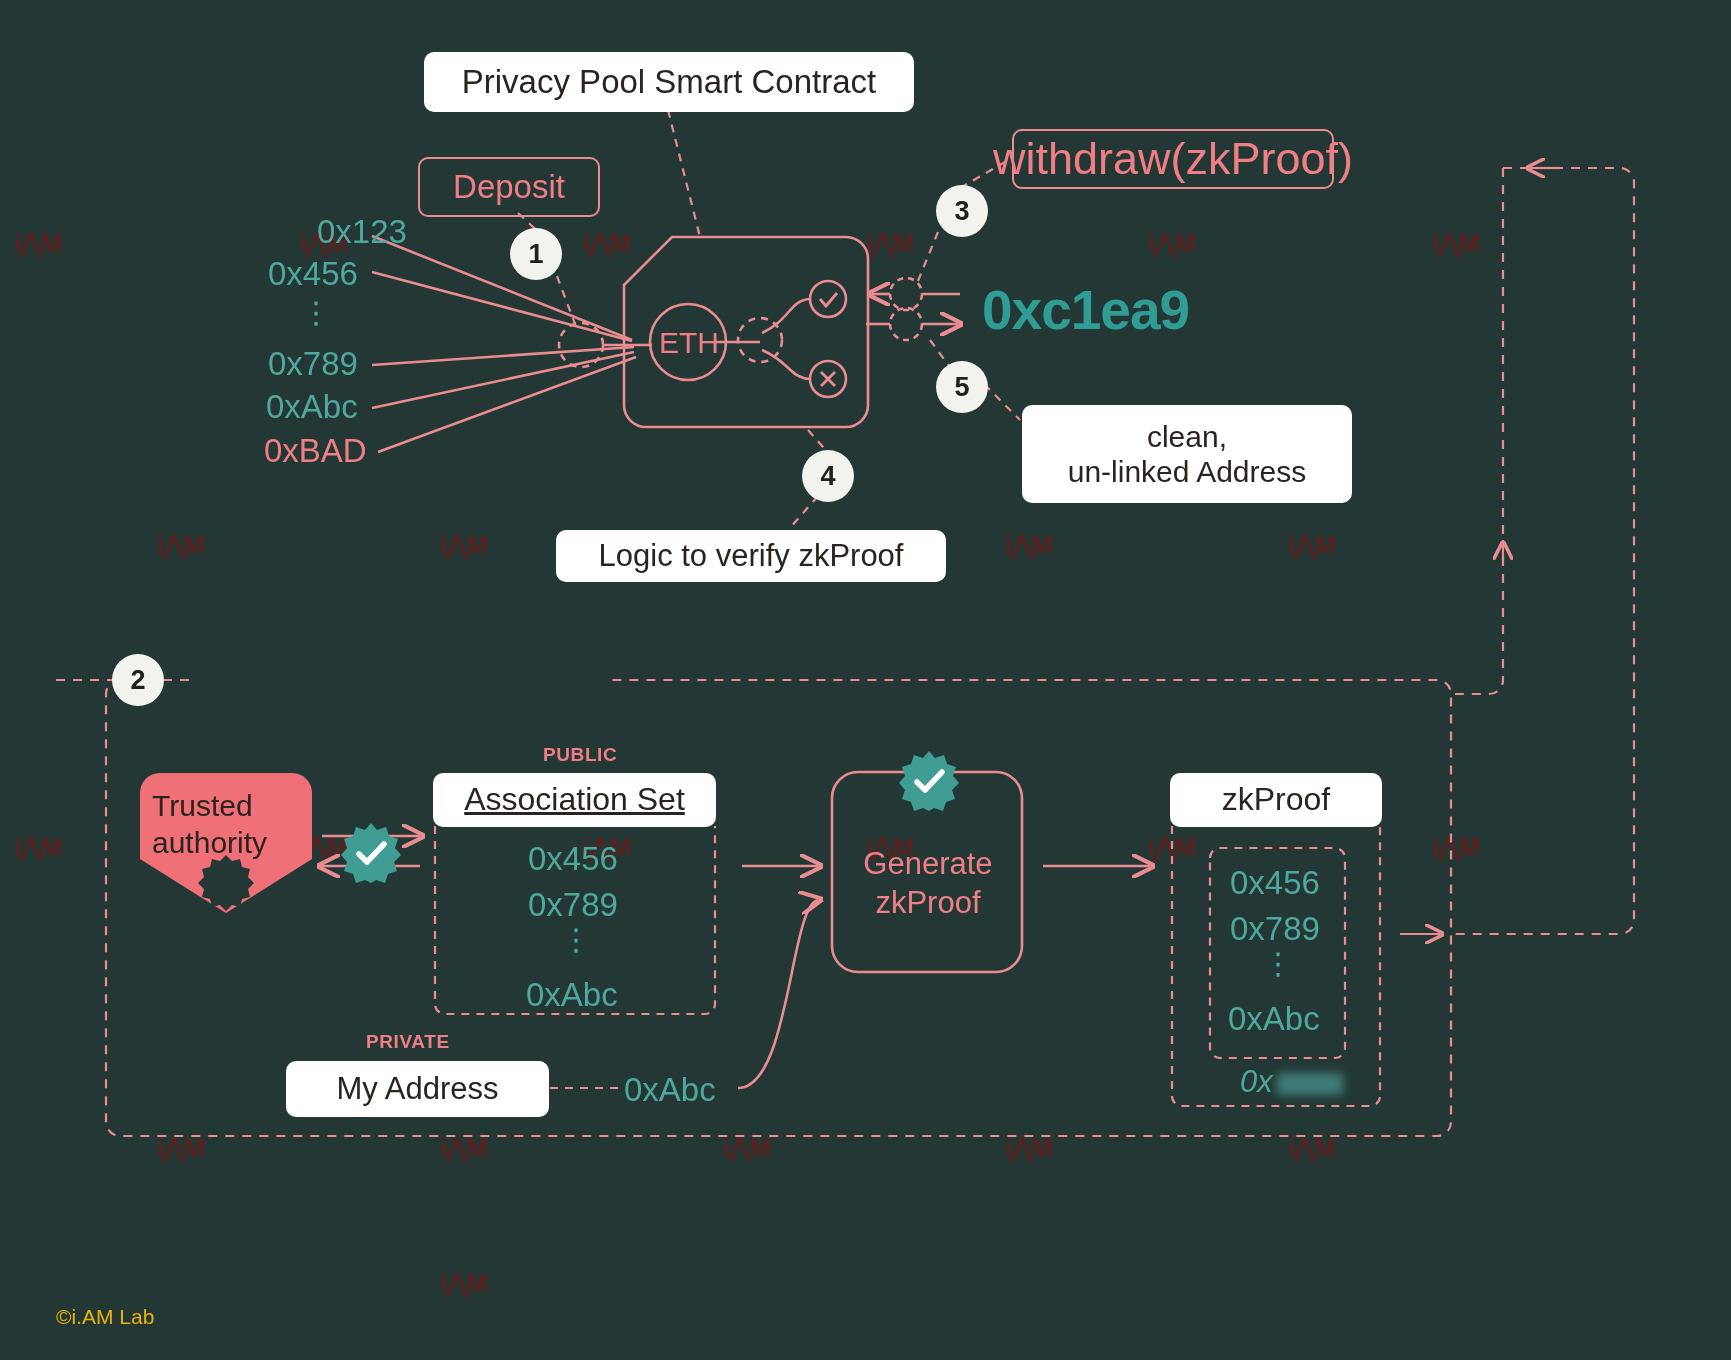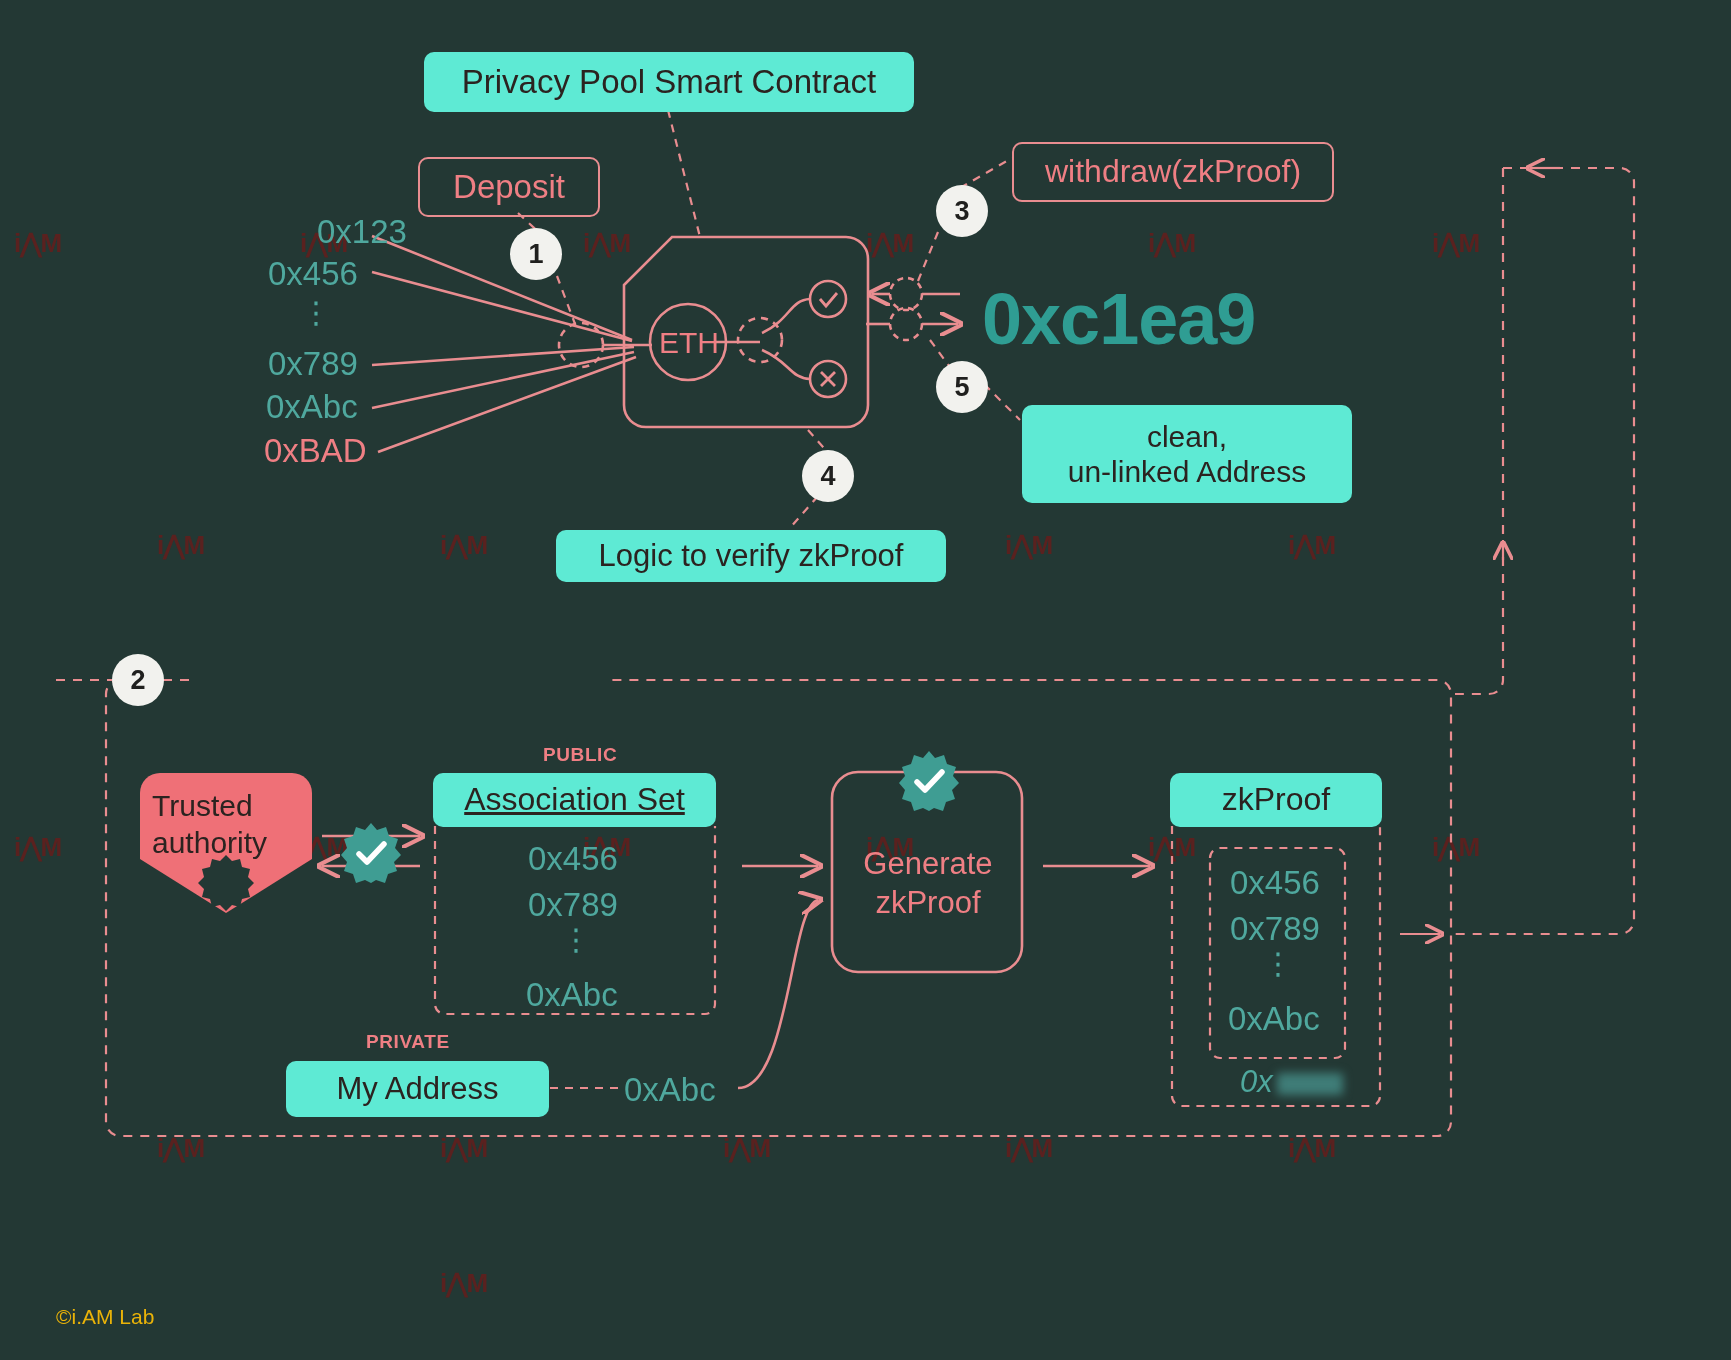--- a/index.html
+++ b/index.html
@@ -10,41 +10,41 @@
   }
   
   .wm{
     position:absolute;color:#5a211f;font-weight:800;font-size:26px;
     letter-spacing:-1px;user-select:none;font-family:"Liberation Sans",sans-serif;
   }
   
   #lines{position:absolute;left:0;top:0;width:1731px;height:1360px;}
   
   .pillFilled{
-    position:absolute;background:#5eead4;color:#2b2320;
+    position:absolute;background:#ffffff;color:#2b2320;
     border-radius:10px;display:flex;align-items:center;justify-content:center;
     text-align:center;line-height:1.18;font-weight:400;
   }
   .pillOutline{
     position:absolute;border:2px solid #e98d90;color:#ef7f84;
     border-radius:10px;display:flex;align-items:center;justify-content:center;
     text-align:center;line-height:1.18;background:transparent;
   }
   .numBadge{
     position:absolute;width:52px;height:52px;border-radius:50%;
     background:#f2f2ee;color:#20201e;display:flex;align-items:center;
     justify-content:center;font-size:27px;font-weight:700;
   }
   .addr{
     position:absolute;color:#4fa89e;font-size:33px;white-space:nowrap;
     font-family:"Liberation Sans",sans-serif;
   }
   .addrBad{color:#ef7f84;}
   .bigAddr{
-    position:absolute;color:#2f9d93;font-size:72px;font-weight:700;
+    position:absolute;color:#2f9d93;font-size:55px;font-weight:700;
     letter-spacing:-1px;white-space:nowrap;
   }
   .tinyLabel{
     position:absolute;color:#ef7f84;font-size:19px;font-weight:700;
     letter-spacing:.6px;
   }
   .plainText{position:absolute;color:#ef7f84;white-space:nowrap;}
   .vdots{
     position:absolute;color:#4fa89e;font-size:30px;line-height:.55;
     text-align:center;letter-spacing:0;
@@ -188,21 +188,21 @@
       </g>
 
       <rect x="832" y="772" width="190" height="200" rx="26"></rect>
     </g>
   </svg>
 
   <div class="pillFilled" style="left:424px;top:52px;width:490px;height:60px;font-size:33px;">Privacy Pool Smart Contract</div>
 
   <div class="pillOutline" style="left:418px;top:157px;width:178px;height:56px;font-size:33px;">Deposit</div>
 
-  <div class="pillOutline" style="left:1012px;top:142px;width:318px;height:56px;font-size:32px;">withdraw(zkProof)</div>
+  <div class="pillOutline" style="left:1012px;top:129px;width:318px;height:56px;font-size:45px;">withdraw(zkProof)</div>
 
   <div class="pillFilled" style="left:556px;top:524px;width:390px;height:52px;font-size:31px;margin-top:6px;">Logic to verify zkProof</div>
 
   <div class="pillFilled" style="left:1022px;top:405px;width:330px;height:98px;font-size:30px;white-space:pre-line;">clean,
 un-linked Address</div>
 
   <div class="ethLabel" style="left:659px;top:326px;">ETH</div>
 
   <div class="bigAddr" style="left:982px;top:278px;">0xc1ea9</div>
 

